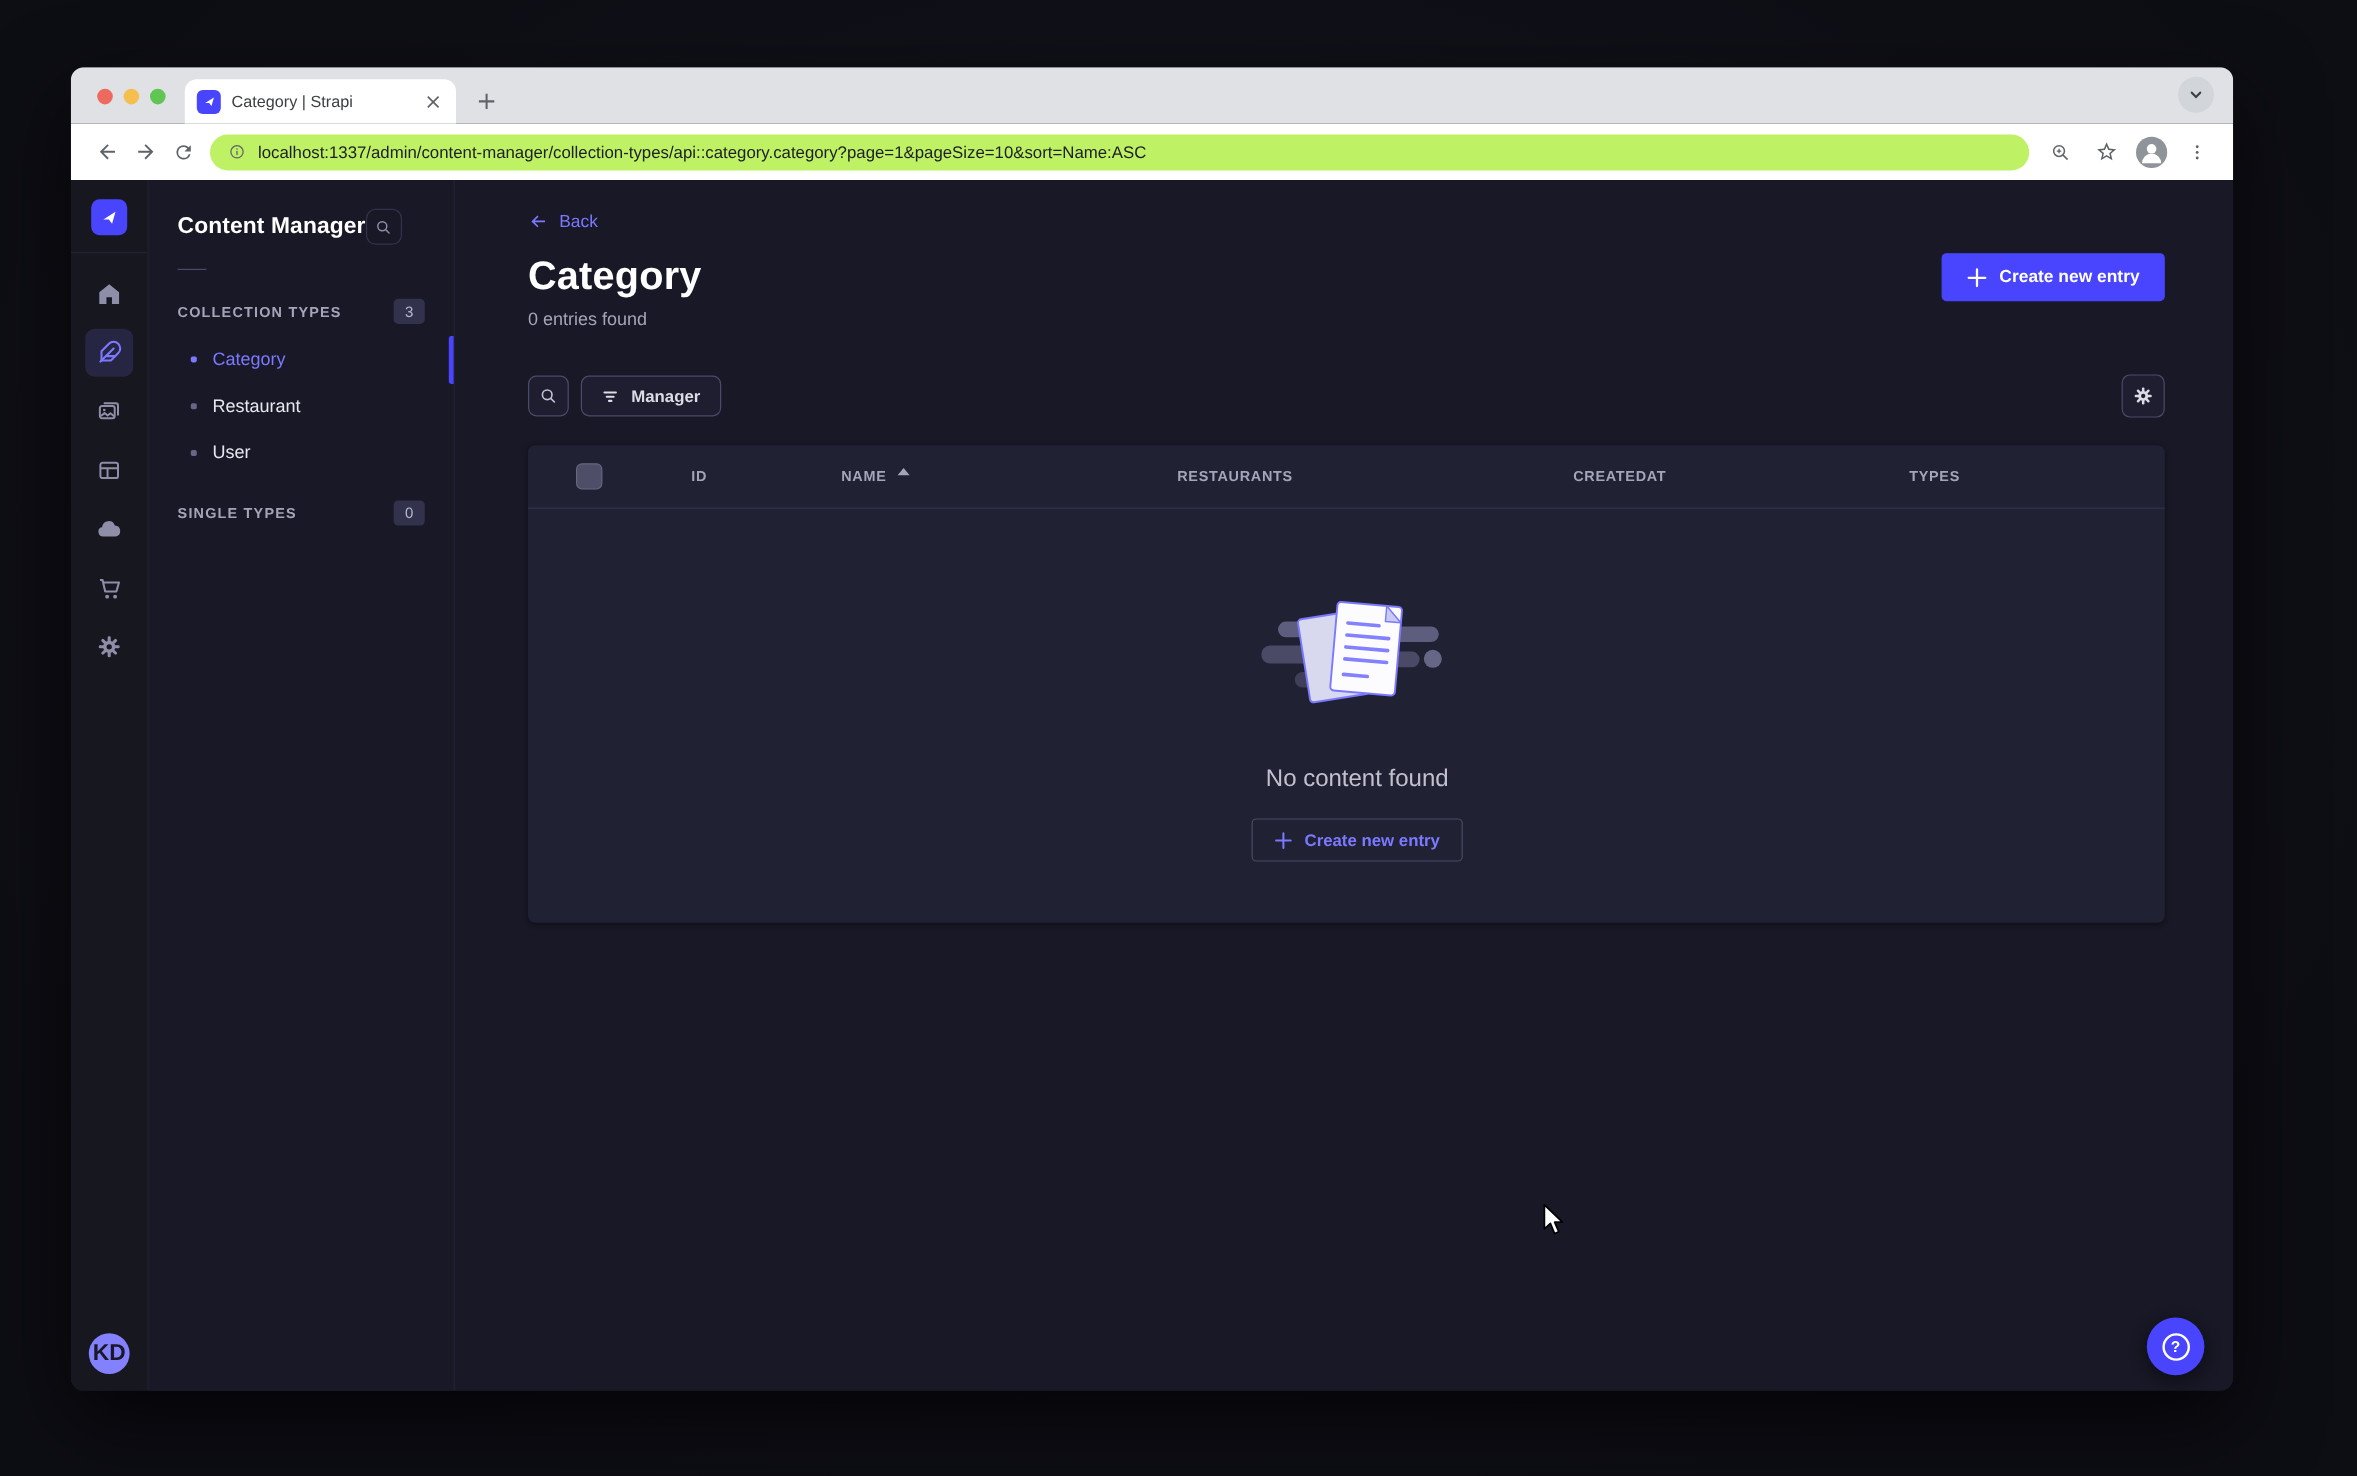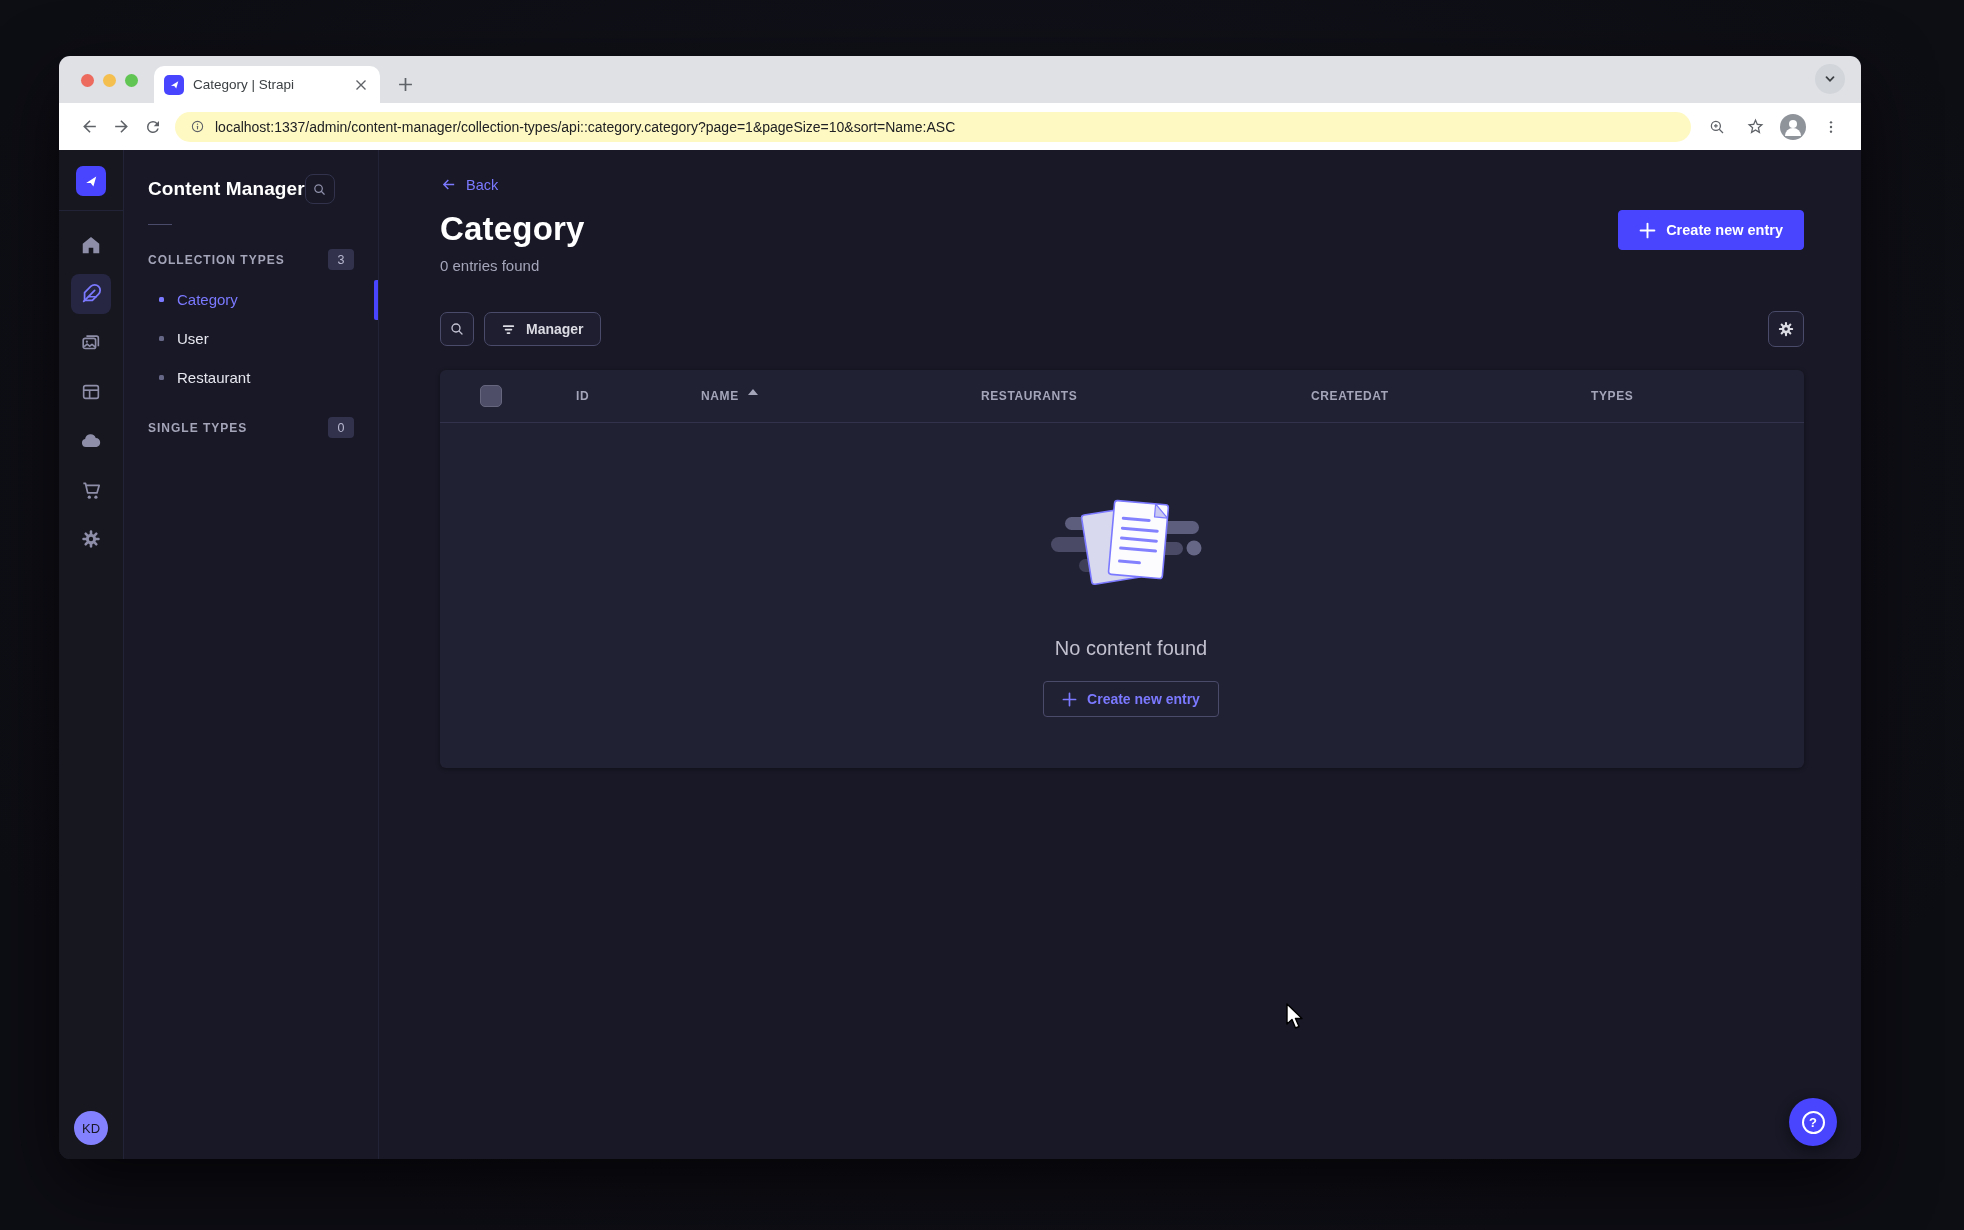--- a/index.html
+++ b/index.html
@@ -32,21 +32,21 @@
   .tab-title { flex: 1; font-size: 13.5px; color: #3c4043; white-space: nowrap; overflow: hidden; }
   .tab-close { width: 18px; height: 18px; display: flex; align-items: center; justify-content: center; flex: none; }
   .newtab { width: 30px; height: 30px; margin: 0 0 4px 10px; border-radius: 50%;
     display: flex; align-items: center; justify-content: center; }
   .tabsearch { position: absolute; right: 16px; bottom: 9px; width: 30px; height: 30px;
     border-radius: 50%; background: #d2d5da; display: flex; align-items: center; justify-content: center; }
 
   
   .toolbar { height: 47px; background: #ffffff; display: flex; align-items: center; padding: 0 14px; }
   .nav-ic { width: 32px; height: 32px; display: flex; align-items: center; justify-content: center; flex: none; }
-  .urlbar { flex: 1; height: 30px; margin: 0 10px 0 6px; background: #fef9c3; border-radius: 15px;
+  .urlbar { flex: 1; height: 30px; margin: 0 10px 0 6px; background: #bef264; border-radius: 15px;
     display: flex; align-items: center; padding: 0 15px; gap: 10px; min-width: 0; }
   .url-text { font-size: 14px; color: #202124; white-space: nowrap; overflow: hidden; }
   .tool-right { display: flex; align-items: center; gap: 6px; }
   .avatar-chrome { width: 26px; height: 26px; border-radius: 50%; background: #8f939a; overflow: hidden;
     display: flex; align-items: center; justify-content: center; }
 
   
   .app { position: relative; display: flex; height: 1009px; background: #181826; }
 
   
@@ -54,21 +54,21 @@
     display: flex; flex-direction: column; align-items: center; }
   .logo-sec { width: 100%; display: flex; justify-content: center; padding: 16px 0 14px;
     border-bottom: 1px solid #232338; }
   .strapi-logo { width: 30px; height: 30px; border-radius: 7px; background: #4945ff;
     display: flex; align-items: center; justify-content: center; }
   .rail-items { display: flex; flex-direction: column; gap: 9px; margin-top: 14px; align-items: center; }
   .rail-btn { width: 40px; height: 40px; border-radius: 8px; display: flex; align-items: center; justify-content: center; }
   .rail-btn.active { background: #262642; }
   .rail-spacer { flex: 1; }
   .rail-avatar { width: 34px; height: 34px; border-radius: 50%; background: #8481ff; color: #181826;
-    font-size: 13px; font-weight: 400; display: flex; align-items: center; justify-content: center; margin-bottom: 14px; }
+    font-size: 19px; font-weight: 700; display: flex; align-items: center; justify-content: center; margin-bottom: 14px; }
 
   
   .subnav { width: 255px; flex: none; border-right: 1px solid #232338; background: #181826; position: relative; }
   .subnav-header { display: flex; align-items: center; padding: 24px 24px 0; }
   .subnav-title { font-size: 19px; font-weight: 700; color: #ffffff; letter-spacing: .1px; }
   .subnav-search { width: 30px; height: 30px; border: 1px solid #32324d; border-radius: 8px;
     display: flex; align-items: center; justify-content: center; background: transparent; }
   .subnav-divider { width: 24px; border-top: 1px solid #4a4a6a; margin: 20px 24px 14px; }
   .section-row { display: flex; justify-content: space-between; align-items: center; padding: 10px 24px; }
   .section-label { font-size: 12px; font-weight: 700; color: #a5a5ba; letter-spacing: 1px; }
@@ -309,25 +309,25 @@
         <div class="section-row">
           <span class="section-label">COLLECTION TYPES</span>
           <span class="badge">3</span>
         </div>
         <div class="snav-item active">
           <span class="bullet"></span>
           <span>Category</span>
         </div>
         <div class="snav-item">
           <span class="bullet"></span>
-          <span>User</span>
+          <span>Restaurant</span>
         </div>
         <div class="snav-item">
           <span class="bullet"></span>
-          <span>Restaurant</span>
+          <span>User</span>
         </div>
 
         <div class="section-row" style="margin-top:10px">
           <span class="section-label">SINGLE TYPES</span>
           <span class="badge">0</span>
         </div>
       </aside>
 
       <main class="main">
         <div class="back-row">

